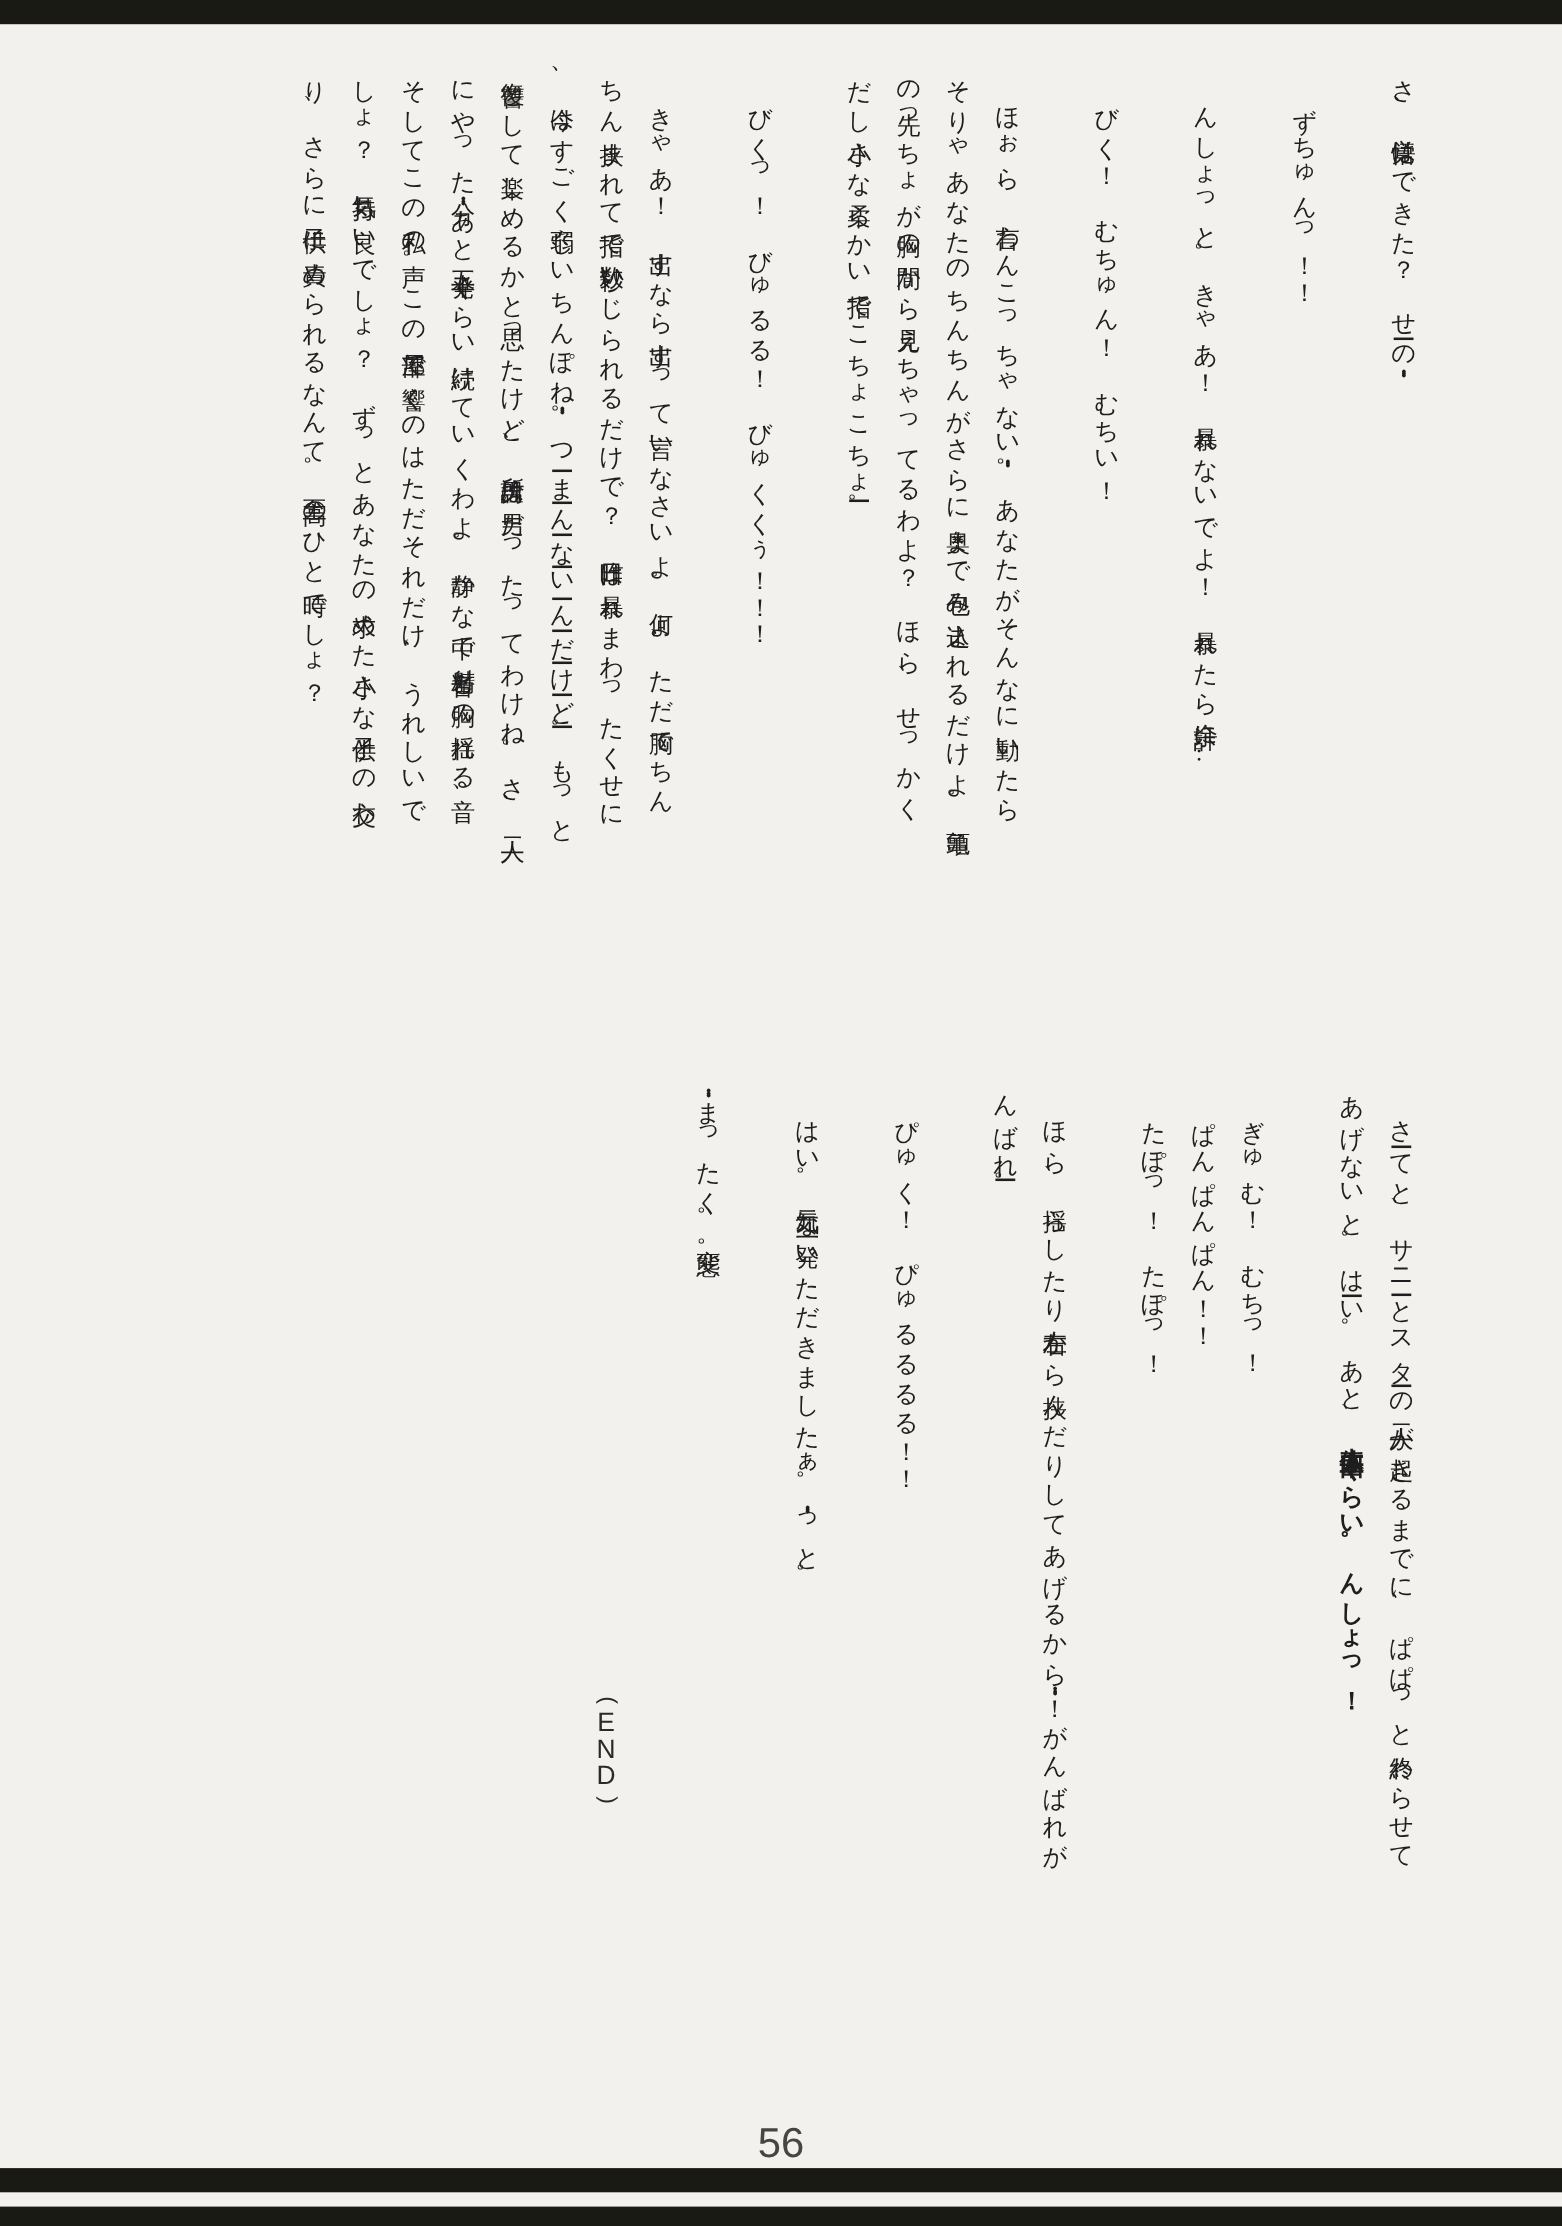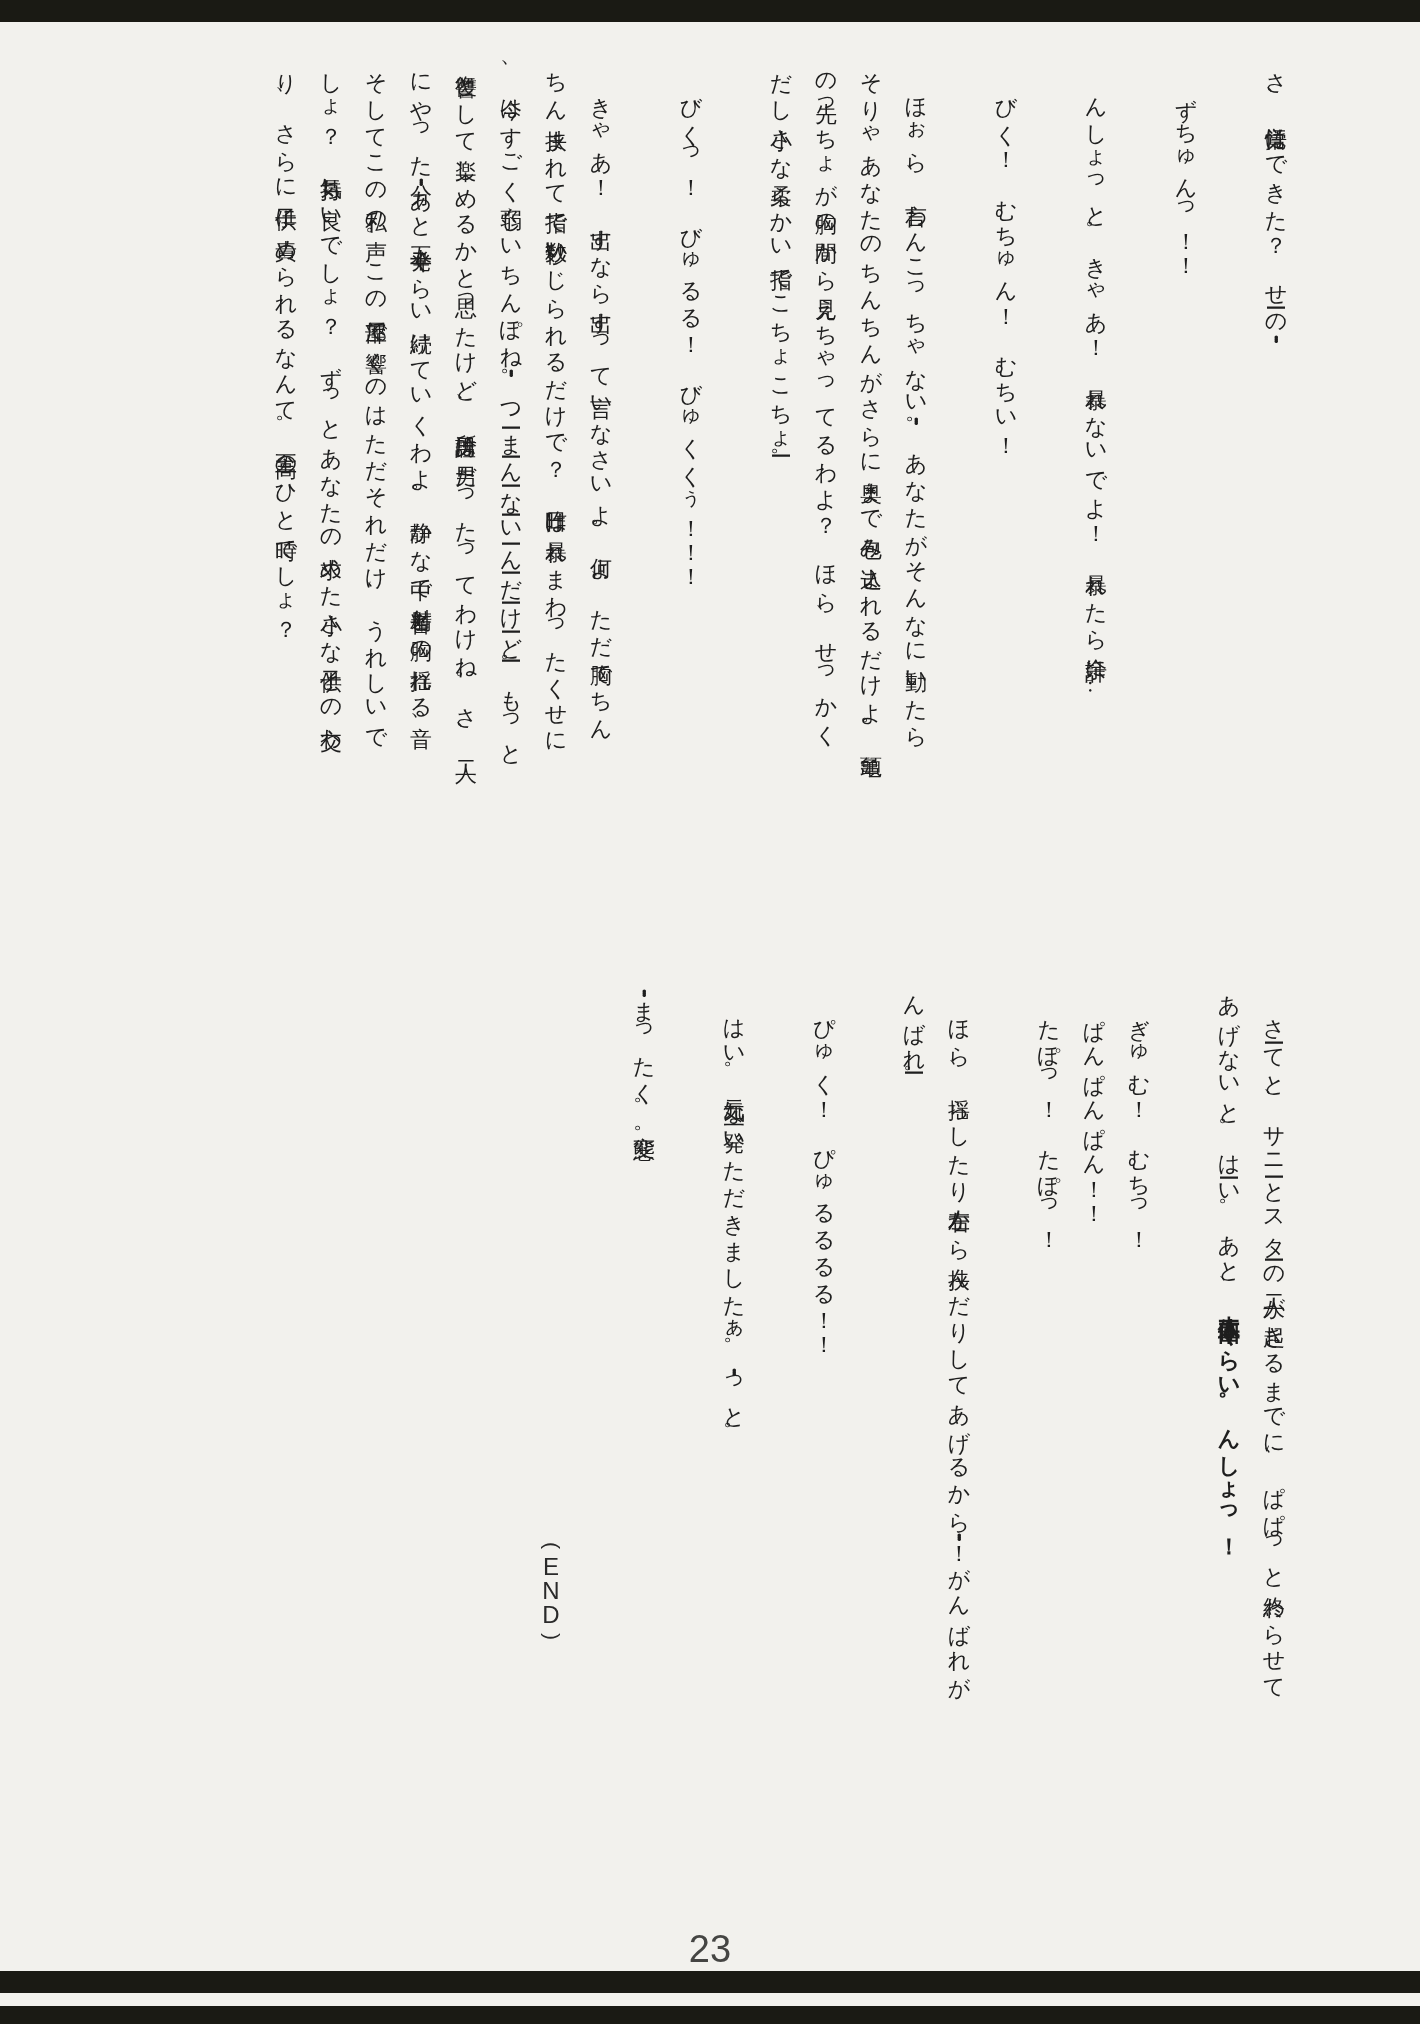--- a/index.html
+++ b/index.html
@@ -87,16 +87,16 @@
   </div>
 
 <div id="end-mark">
     <span class="paren">(</span>
     <span>E</span>
     <span>N</span>
     <span>D</span>
     <span class="paren">)</span>
   </div>
 
-<div id="page-number">23</div>
+<div id="page-number">56</div>
 
 <div id="bottom-bar-1" class="bar"></div>
 <div id="bottom-bar-2" class="bar"></div>
 
 </body></html>

